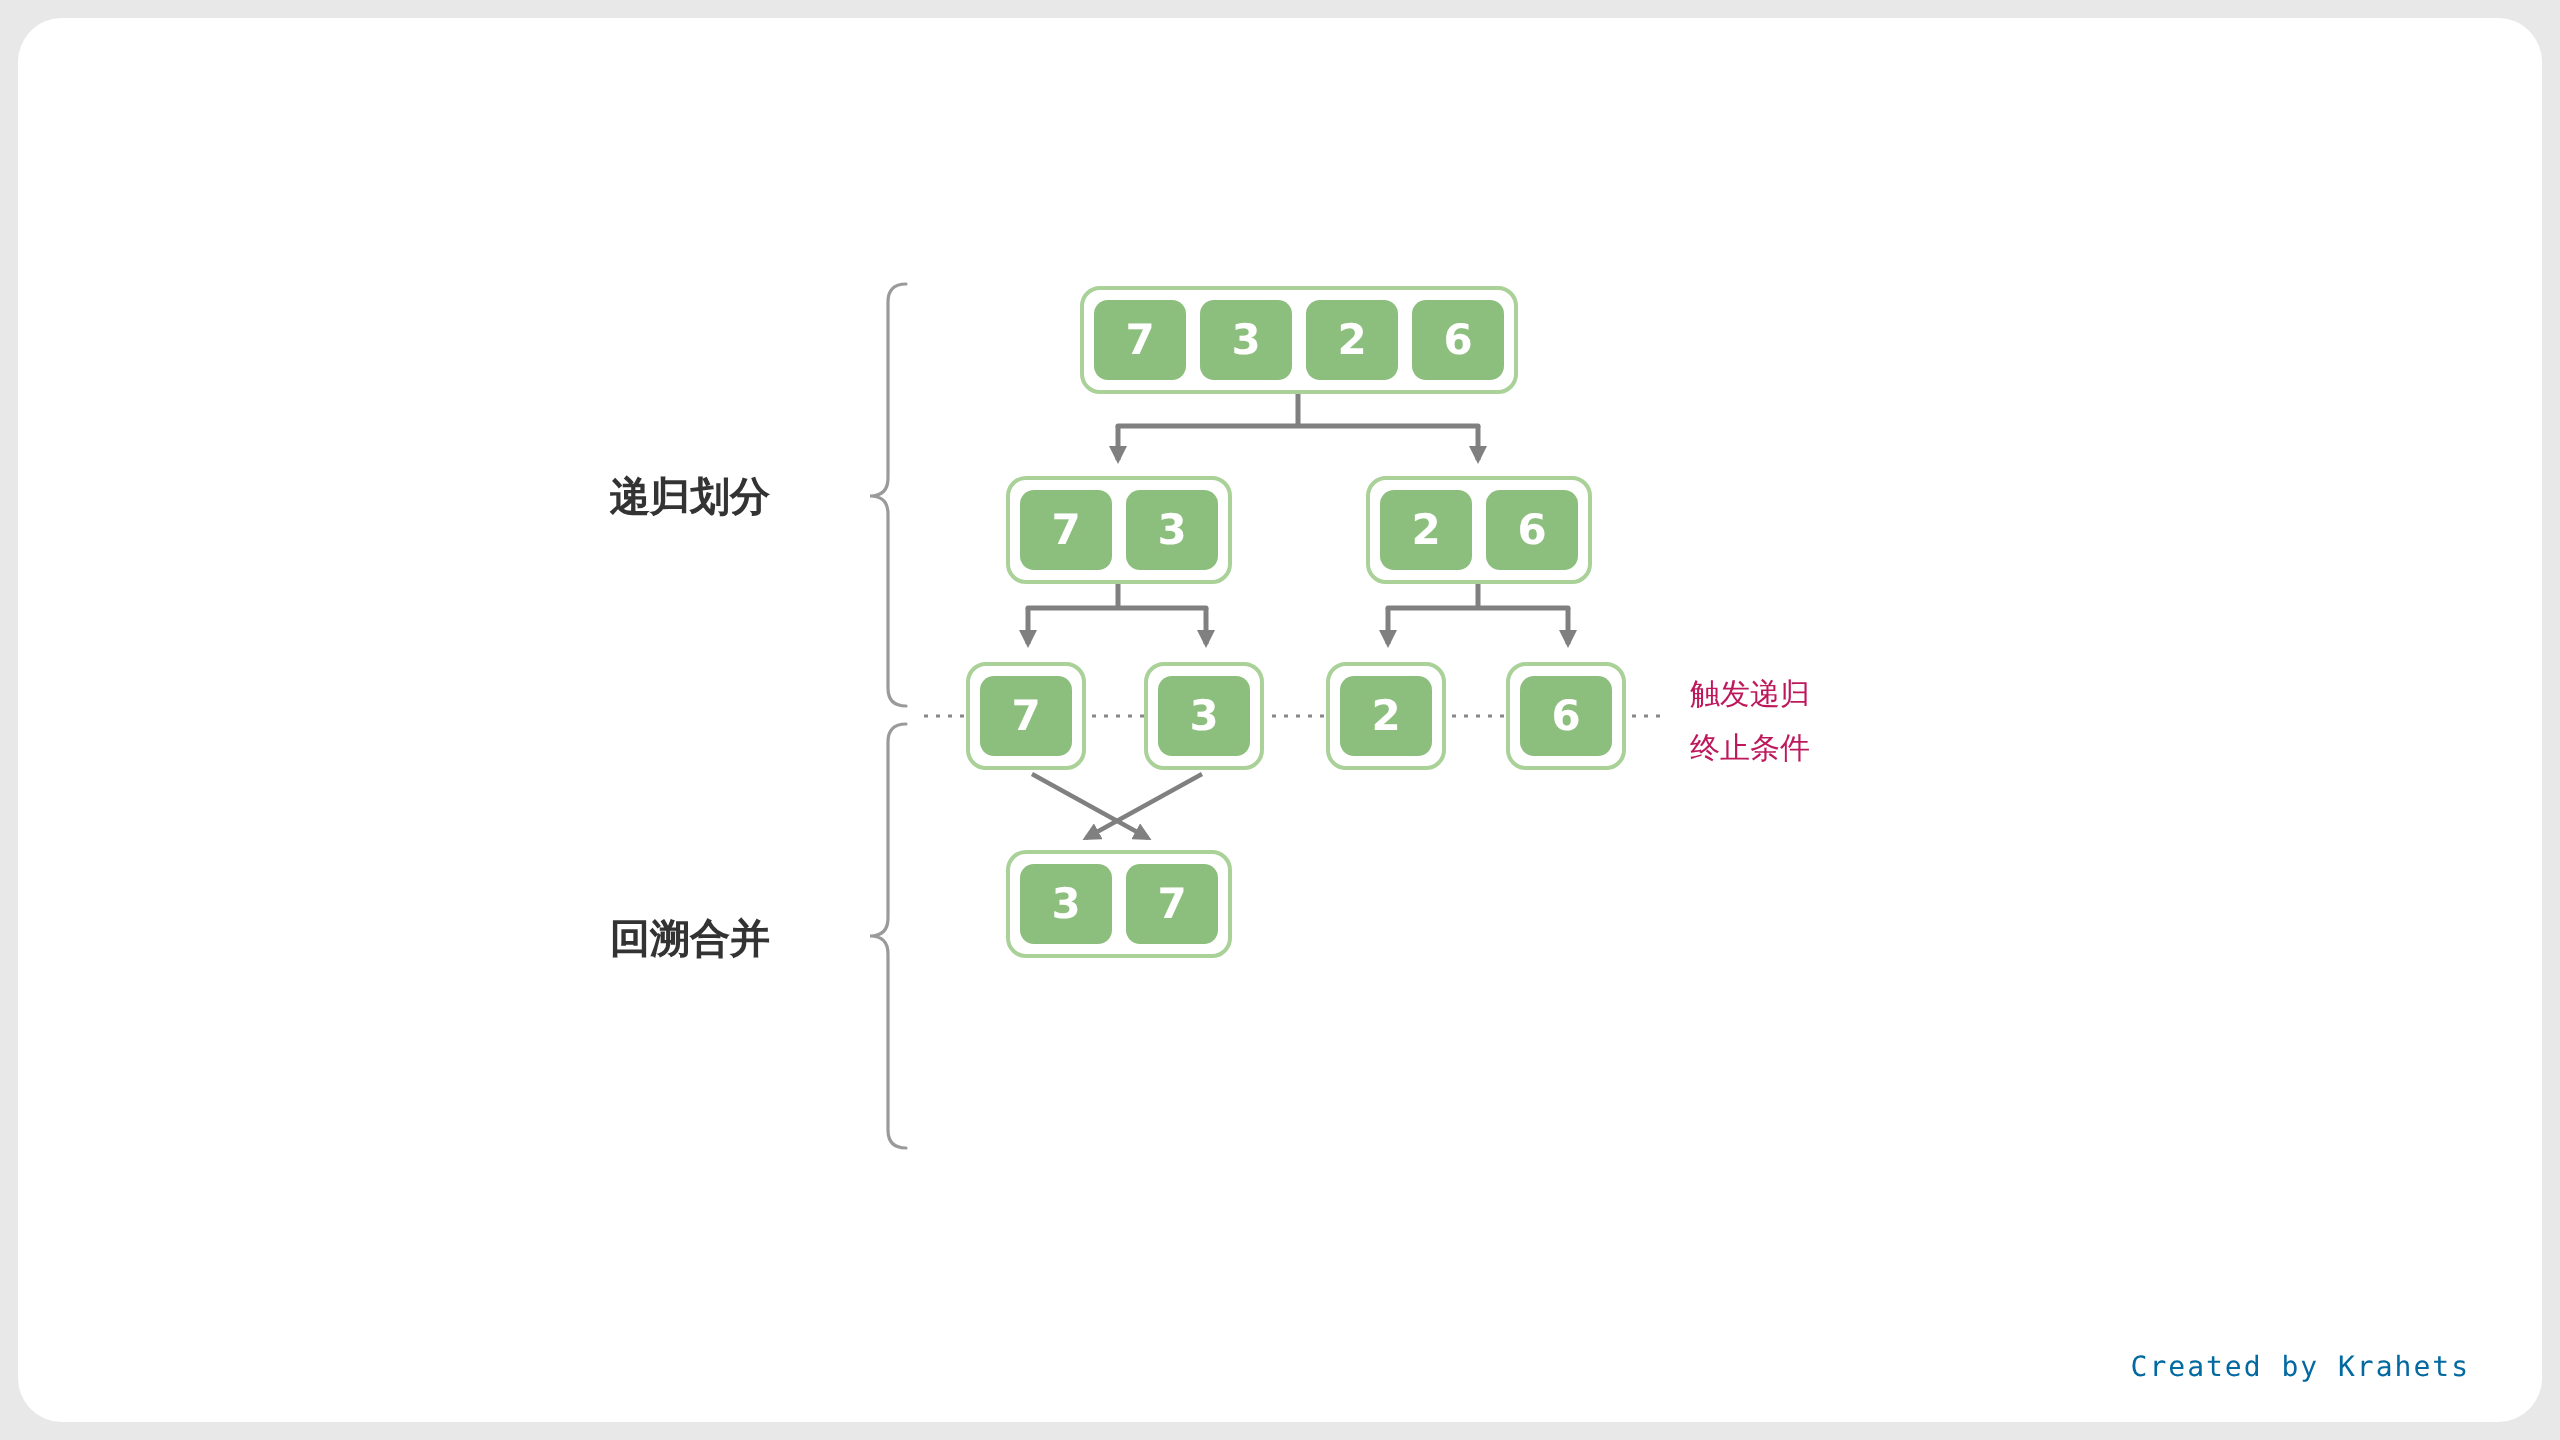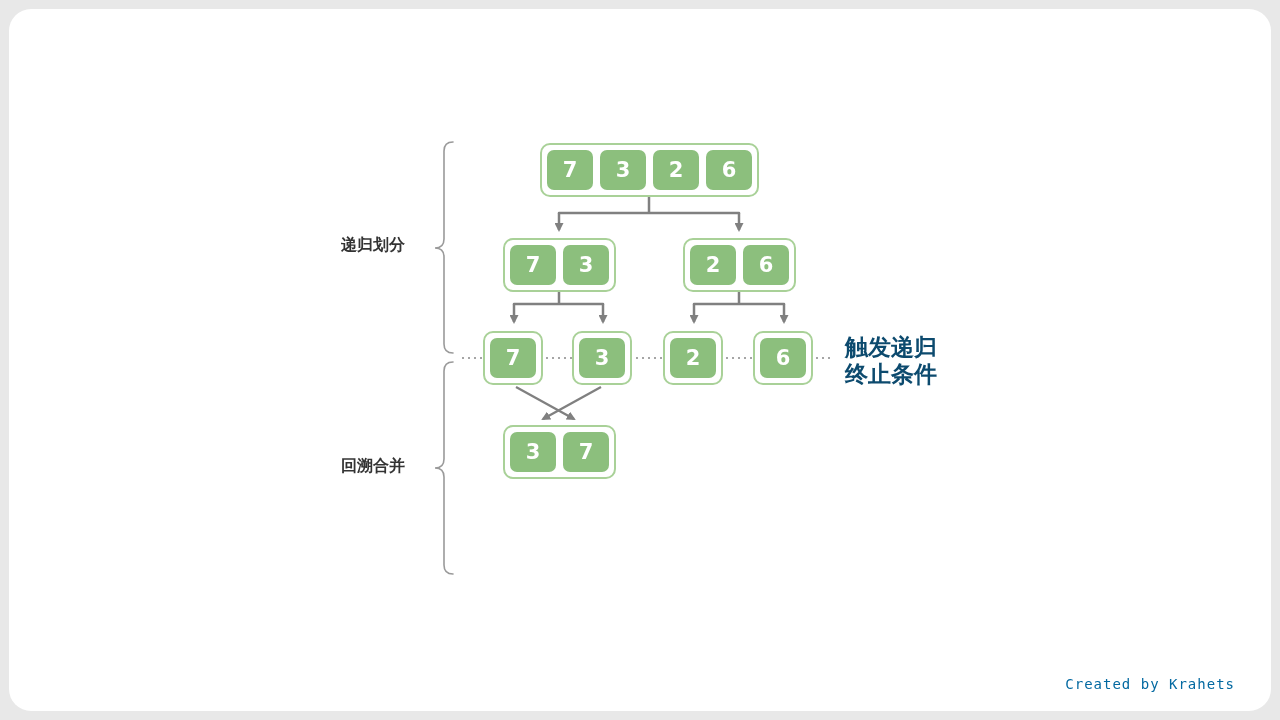--- a/index.html
+++ b/index.html
@@ -34,31 +34,31 @@
     background:#8cbf7d;
     border-radius:7px;
     color:#ffffff;
     font-size:21px;
     font-weight:bold;
     display:flex; align-items:center; justify-content:center;
   }
   .side-label {
     position:absolute;
     width:120px;
-    text-align:right;
-    font-size:16px;
+    text-align:center;
+    font-size:20px;
     font-weight:bold;
     color:#333333;
   }
   .term-label {
     position:absolute;
     left:845px; top:334px;
-    font-size:23px;
-    font-weight:bold;
-    color:#0c4a6e;
+    font-size:15px;
+    font-weight:normal;
+    color:#be185d;
     line-height:27px;
     white-space:nowrap;
   }
   .credit {
     position:absolute;
     top:676px; right:45px;
     font-family:"DejaVu Sans Mono","Liberation Mono",monospace;
     font-size:14px;
     letter-spacing:1px;
     color:#0369a1;

